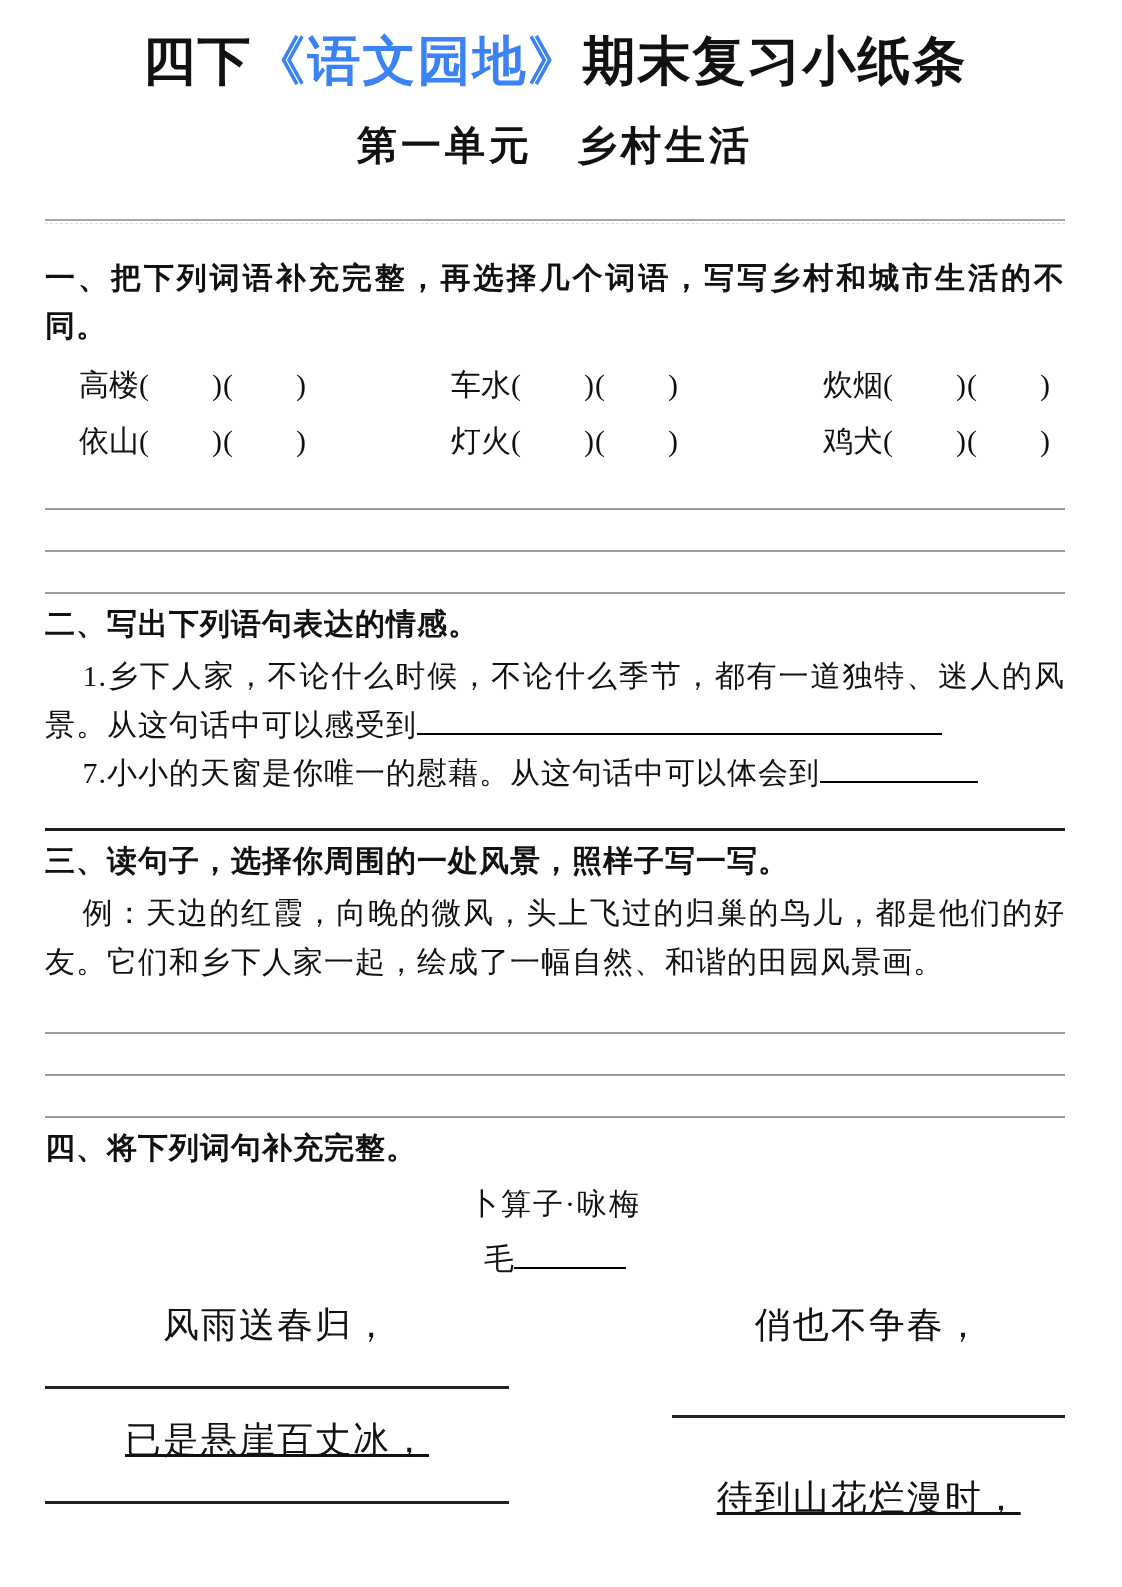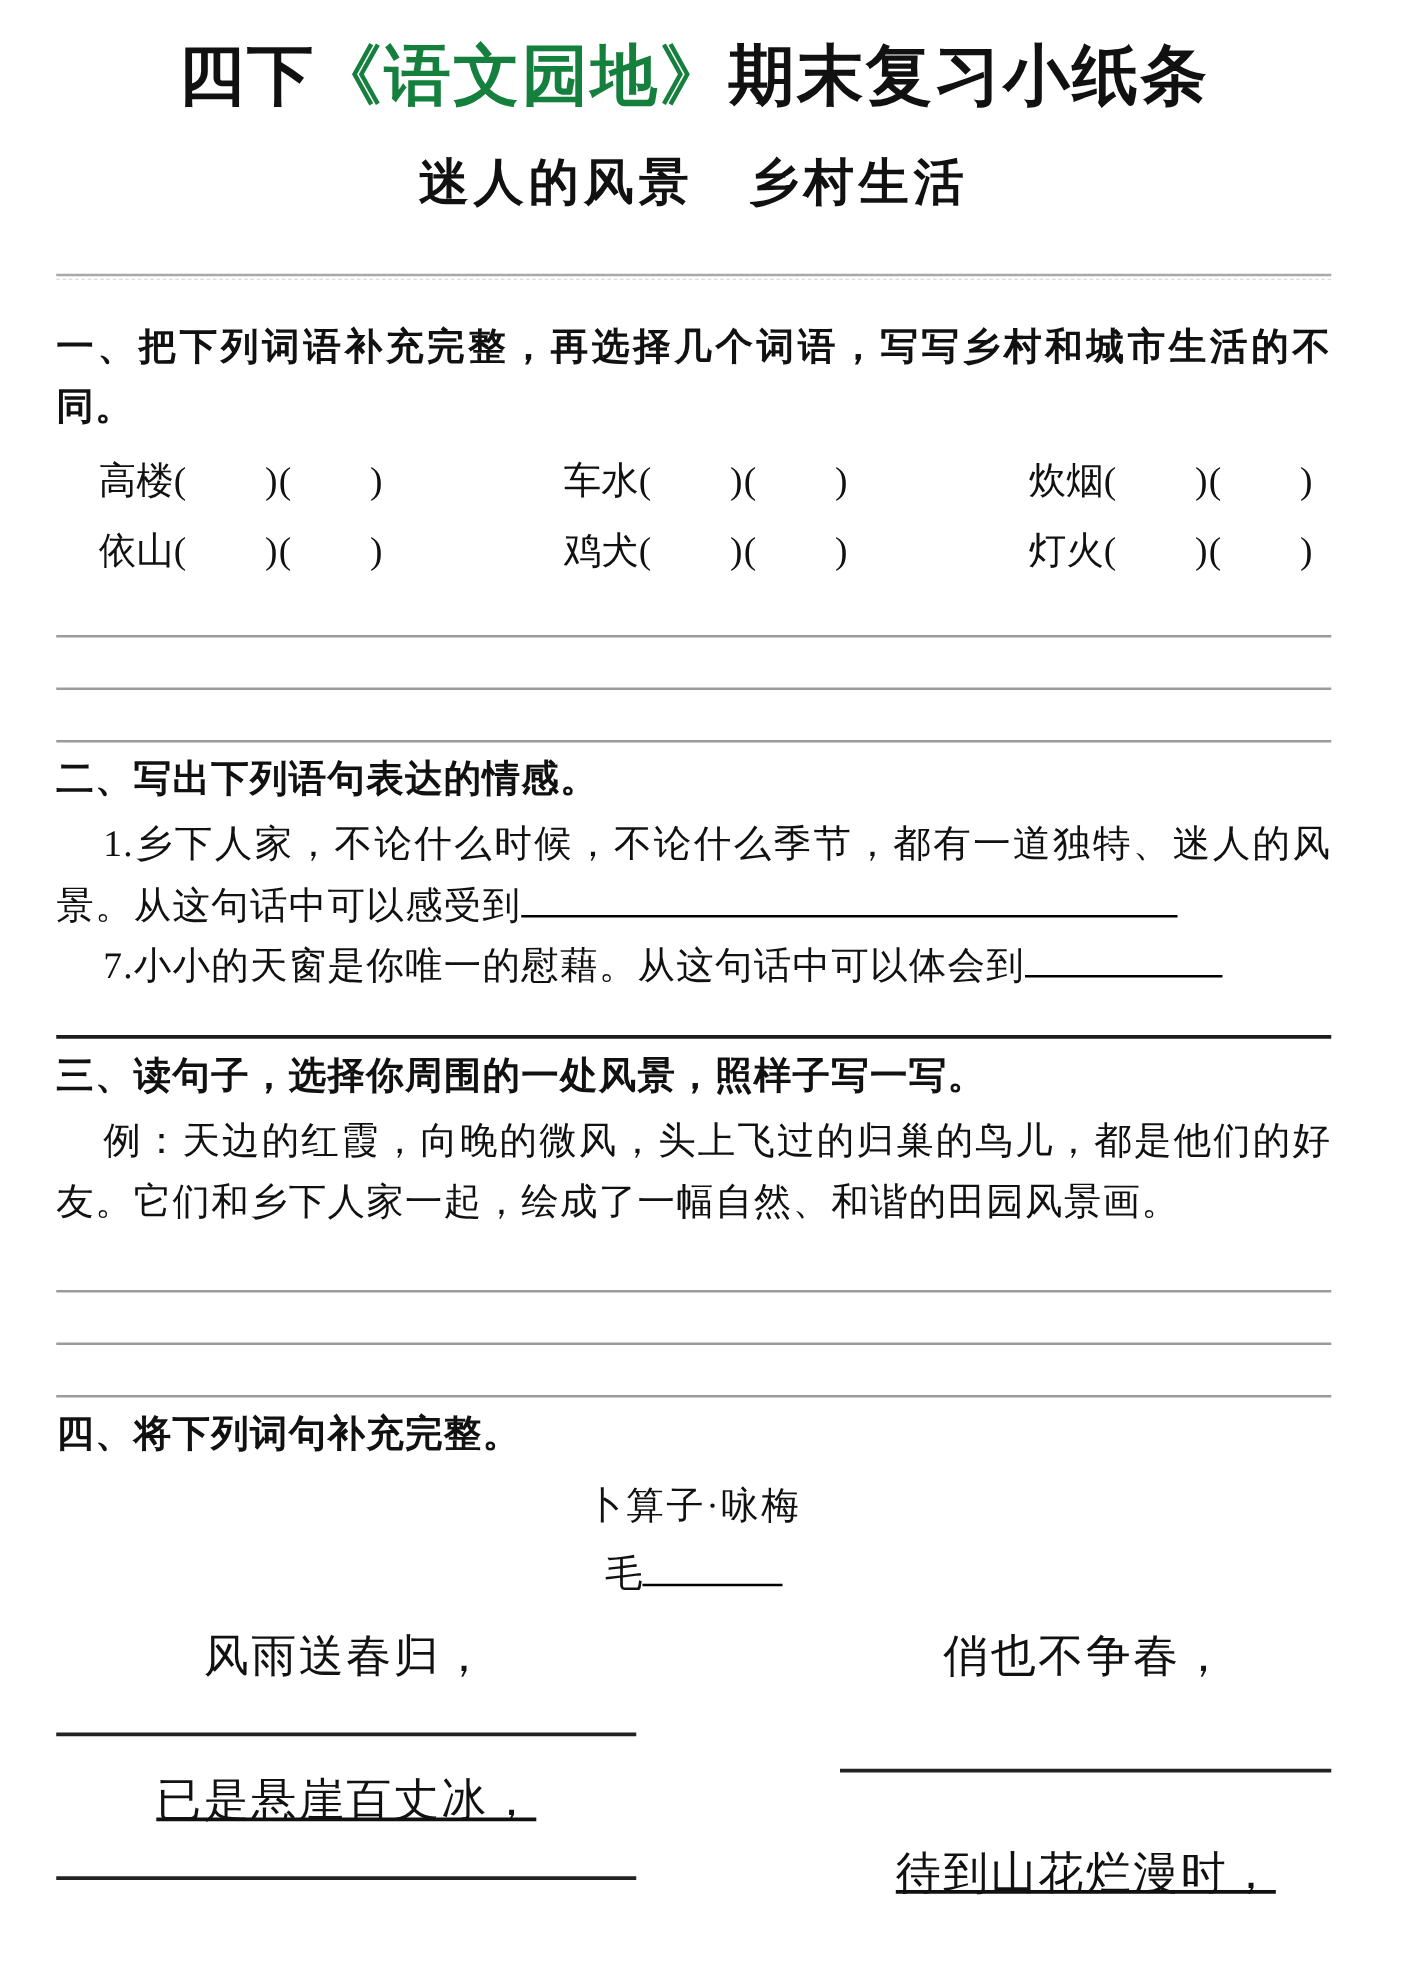--- a/index.html
+++ b/index.html
@@ -17,21 +17,21 @@
   
   .title{
     margin:28px 0 0 0;
     text-align:center;
     font-size:53px;
     font-weight:900;
     line-height:1.25;
     letter-spacing:2px;
     font-family:"Liberation Serif","DejaVu Serif",serif;
   }
-  .title .hl{color:#15803d;text-align:right;}
+  .title .hl{color:#3b82f6;text-align:right;}
   .subtitle{
     margin-top:24px;
     text-align:center;
     font-size:40px;
     font-weight:900;
     letter-spacing:4px;
   }
   .divider-dotted{
     margin-top:46px;
     height:2px;
@@ -124,36 +124,36 @@
   }
   .poem-line.second{margin-top:24px;text-decoration:underline;}
 </style>
 </head>
 <body>
 
 <div class="page">
 
   <h1 class="title"><span>四下</span><span class="hl">《语文园地》</span><span>期末复习小纸条</span></h1>
 
-  <div class="subtitle">迷人的风景　乡村生活</div>
+  <div class="subtitle">第一单元　乡村生活</div>
 
   <div class="divider-dotted"></div>
 
   <div class="sec-heading">一、把下列词语补充完整，再选择几个词语，写写乡村和城市生活的不同。</div>
 
   <div class="word-row">
     <span class="word-cell"><span>高楼</span><span class="parens">(　　)(　　)</span></span>
     <span class="word-cell"><span>车水</span><span class="parens">(　　)(　　)</span></span>
     <span class="word-cell"><span>炊烟</span><span class="parens">(　　)(　　)</span></span>
   </div>
 
   <div class="word-row">
     <span class="word-cell"><span>依山</span><span class="parens">(　　)(　　)</span></span>
+    <span class="word-cell"><span>灯火</span><span class="parens">(　　)(　　)</span></span>
     <span class="word-cell"><span>鸡犬</span><span class="parens">(　　)(　　)</span></span>
-    <span class="word-cell"><span>灯火</span><span class="parens">(　　)(　　)</span></span>
   </div>
 
   <div class="rule first"></div>
   <div class="rule"></div>
   <div class="rule"></div>
 
   <div class="sec-heading tight">二、写出下列语句表达的情感。</div>
 
   <p class="body-text first"><span>1.乡下人家，不论什么时候，不论什么季节，都有一道独特、迷人的风景。从这句话中可以感受到</span><span class="fill fill-long"></span></p>
 

